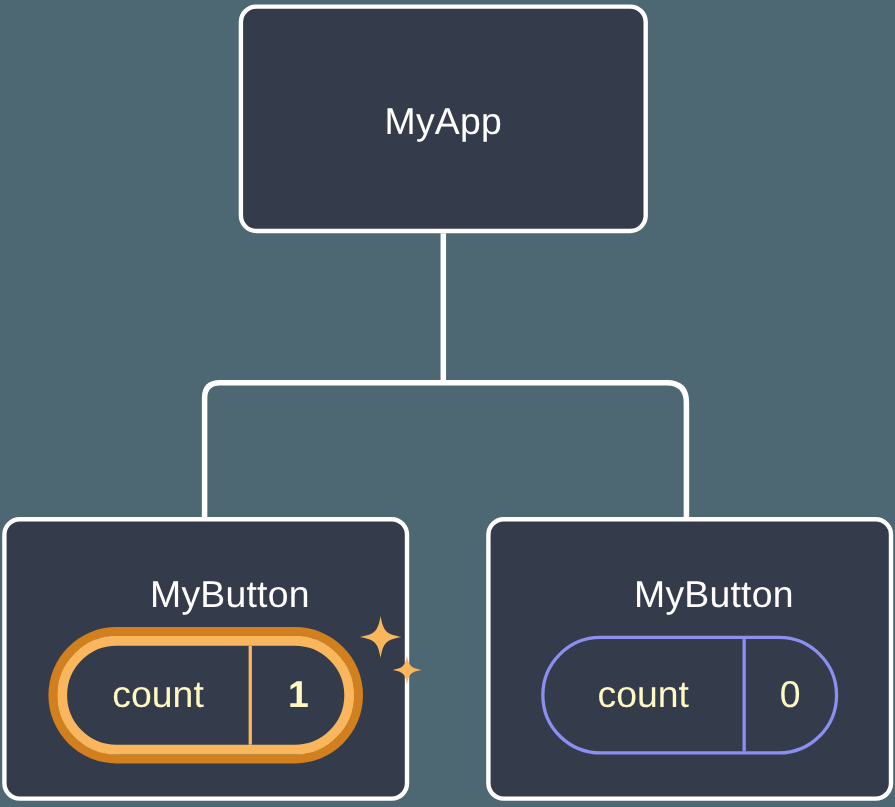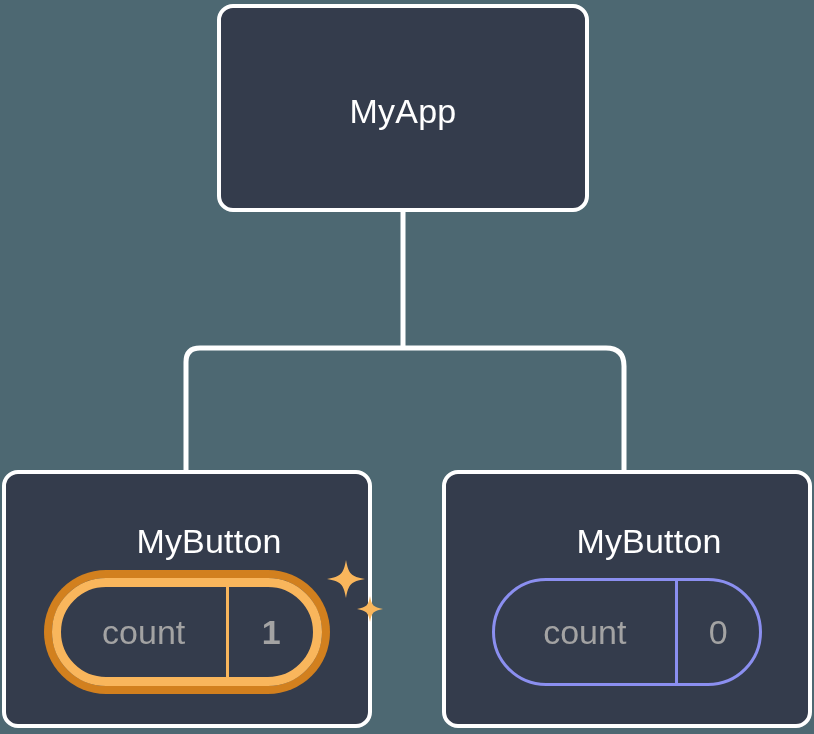--- a/index.html
+++ b/index.html
@@ -88,21 +88,21 @@
     height: 108px;
     border-radius: 54px;
     border: 3px solid #8b8ff0;
     background: transparent;
   }
   .pill .pill-key,
   .pill .pill-val {
     display: flex;
     align-items: center;
     justify-content: center;
-    color: #a3a3a3;
+    color: #fef9c3;
     font-size: 34px;
     font-weight: 400;
     white-space: nowrap;
   }
   .pill .pill-key {
     flex: 0 0 68%;
     border-right: 3px solid #8b8ff0;
   }
   .pill .pill-val {
     flex: 1 1 auto;

